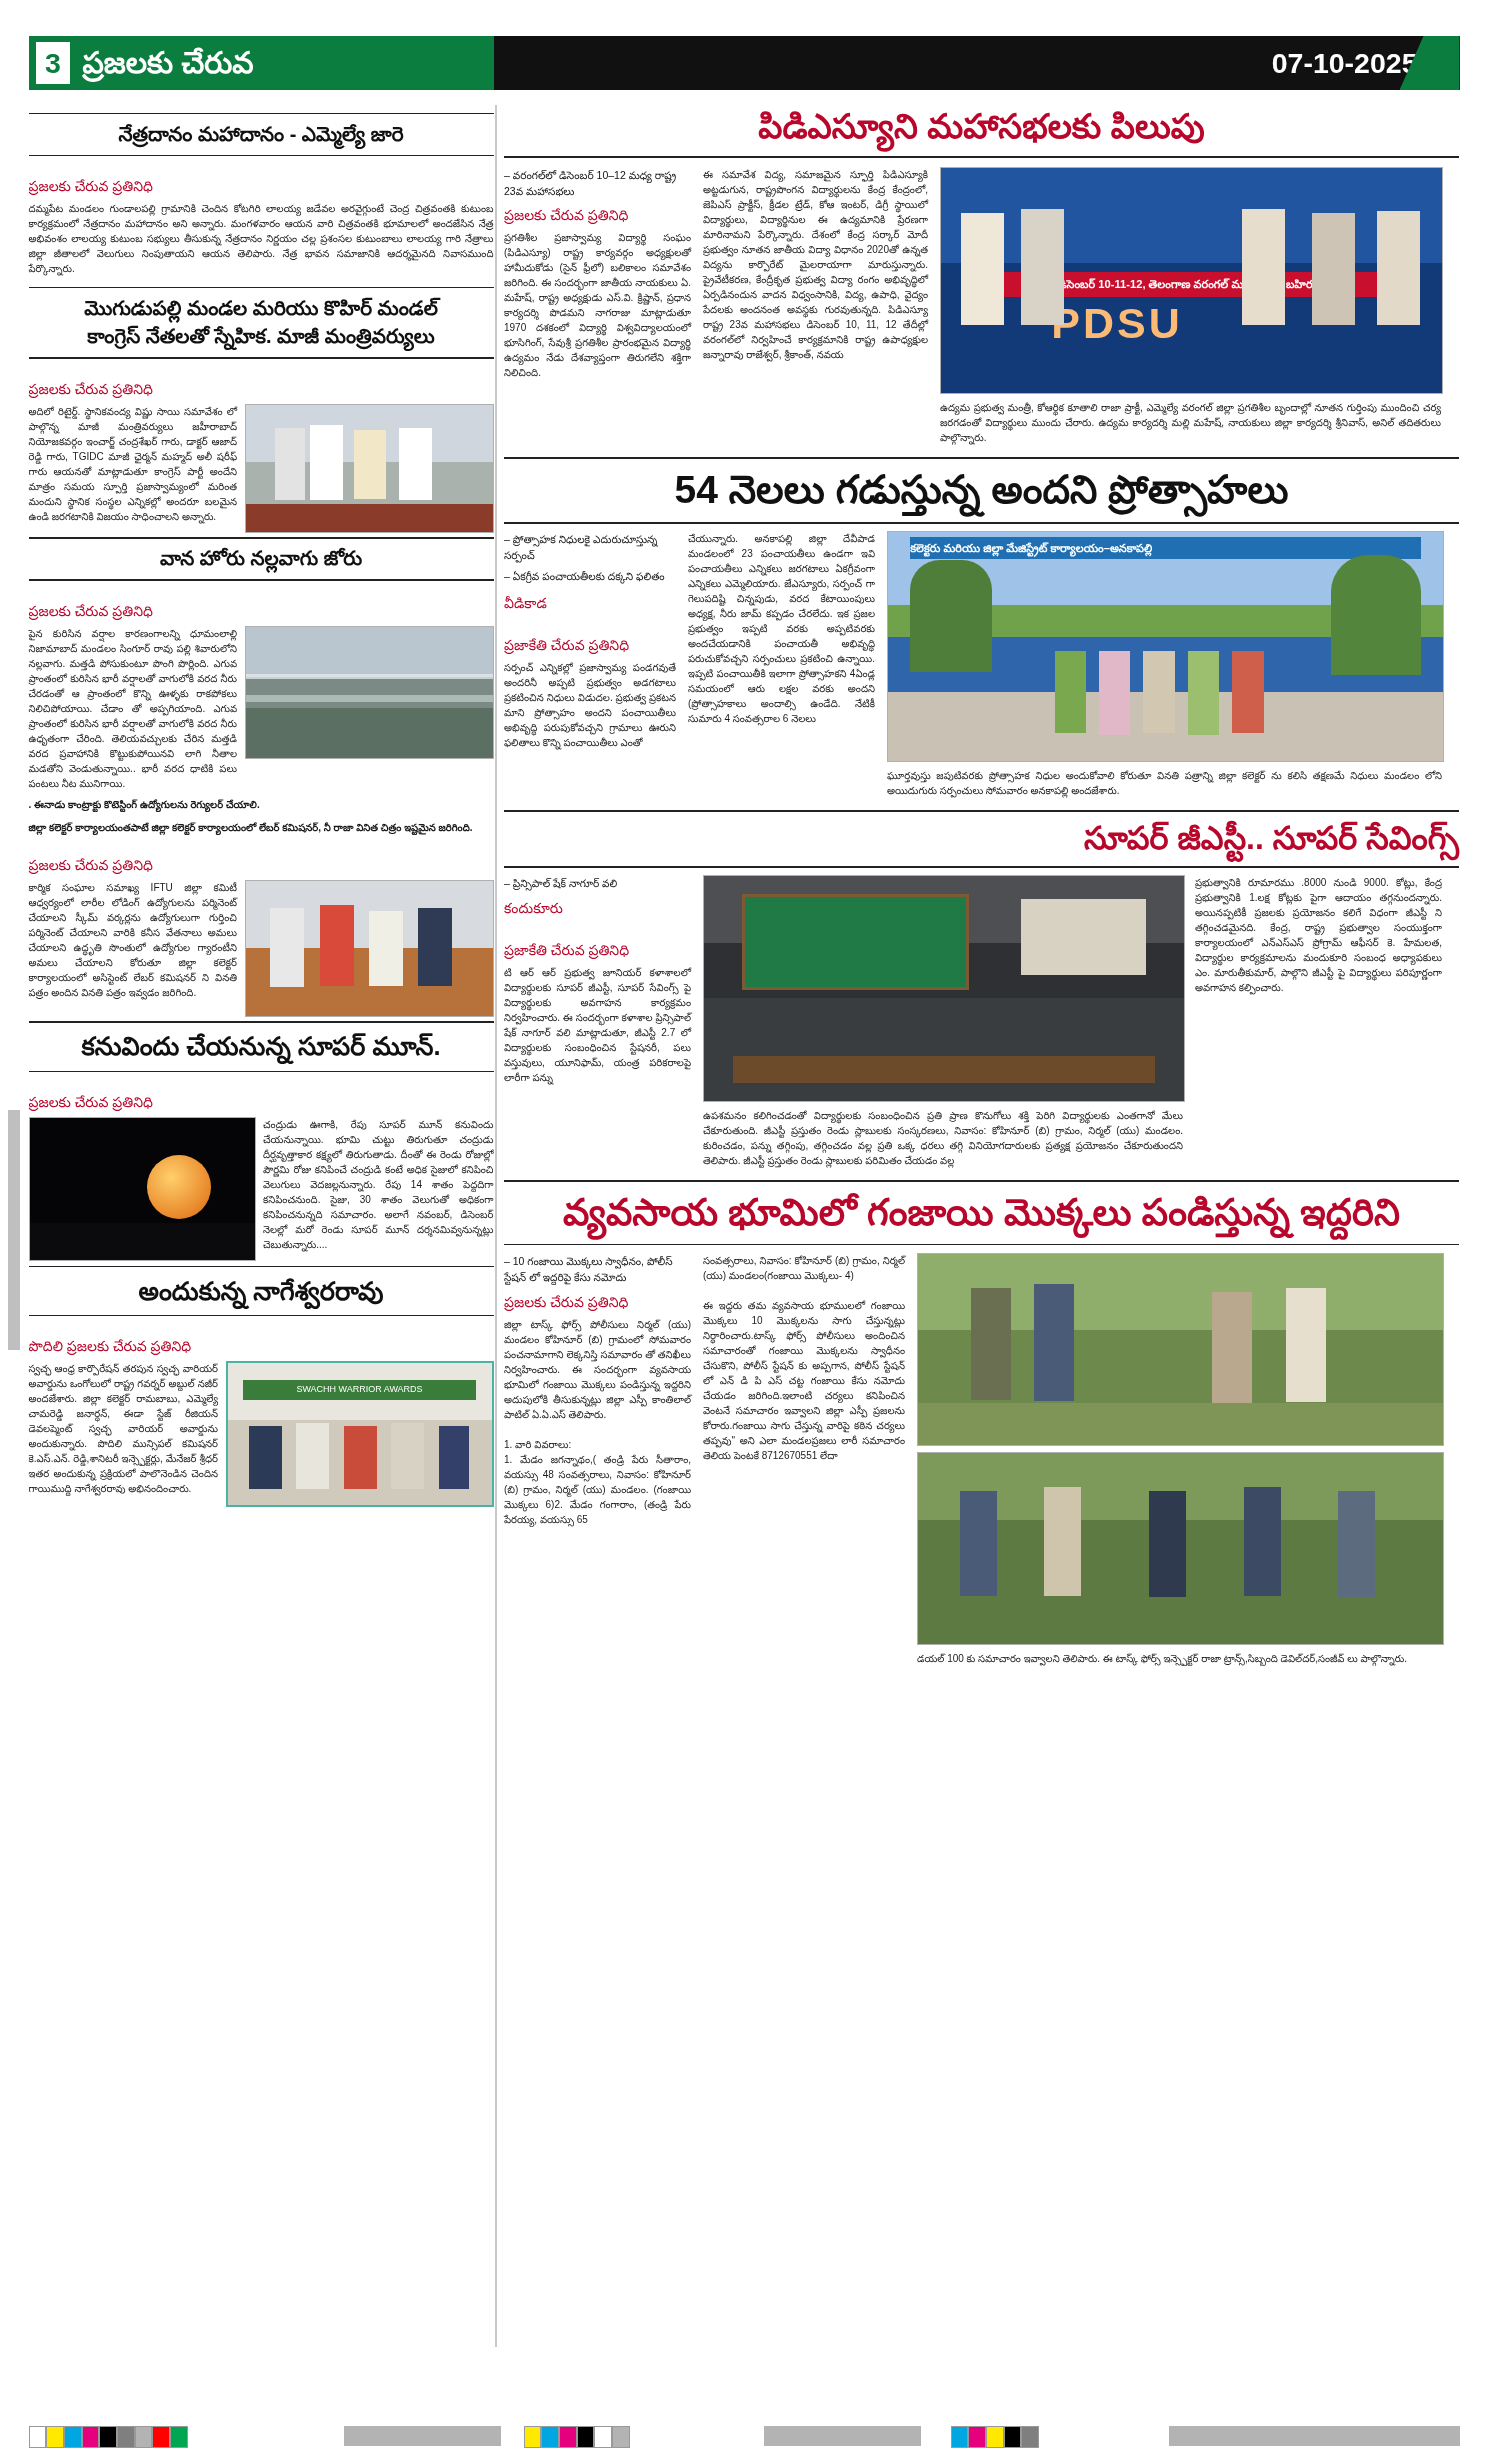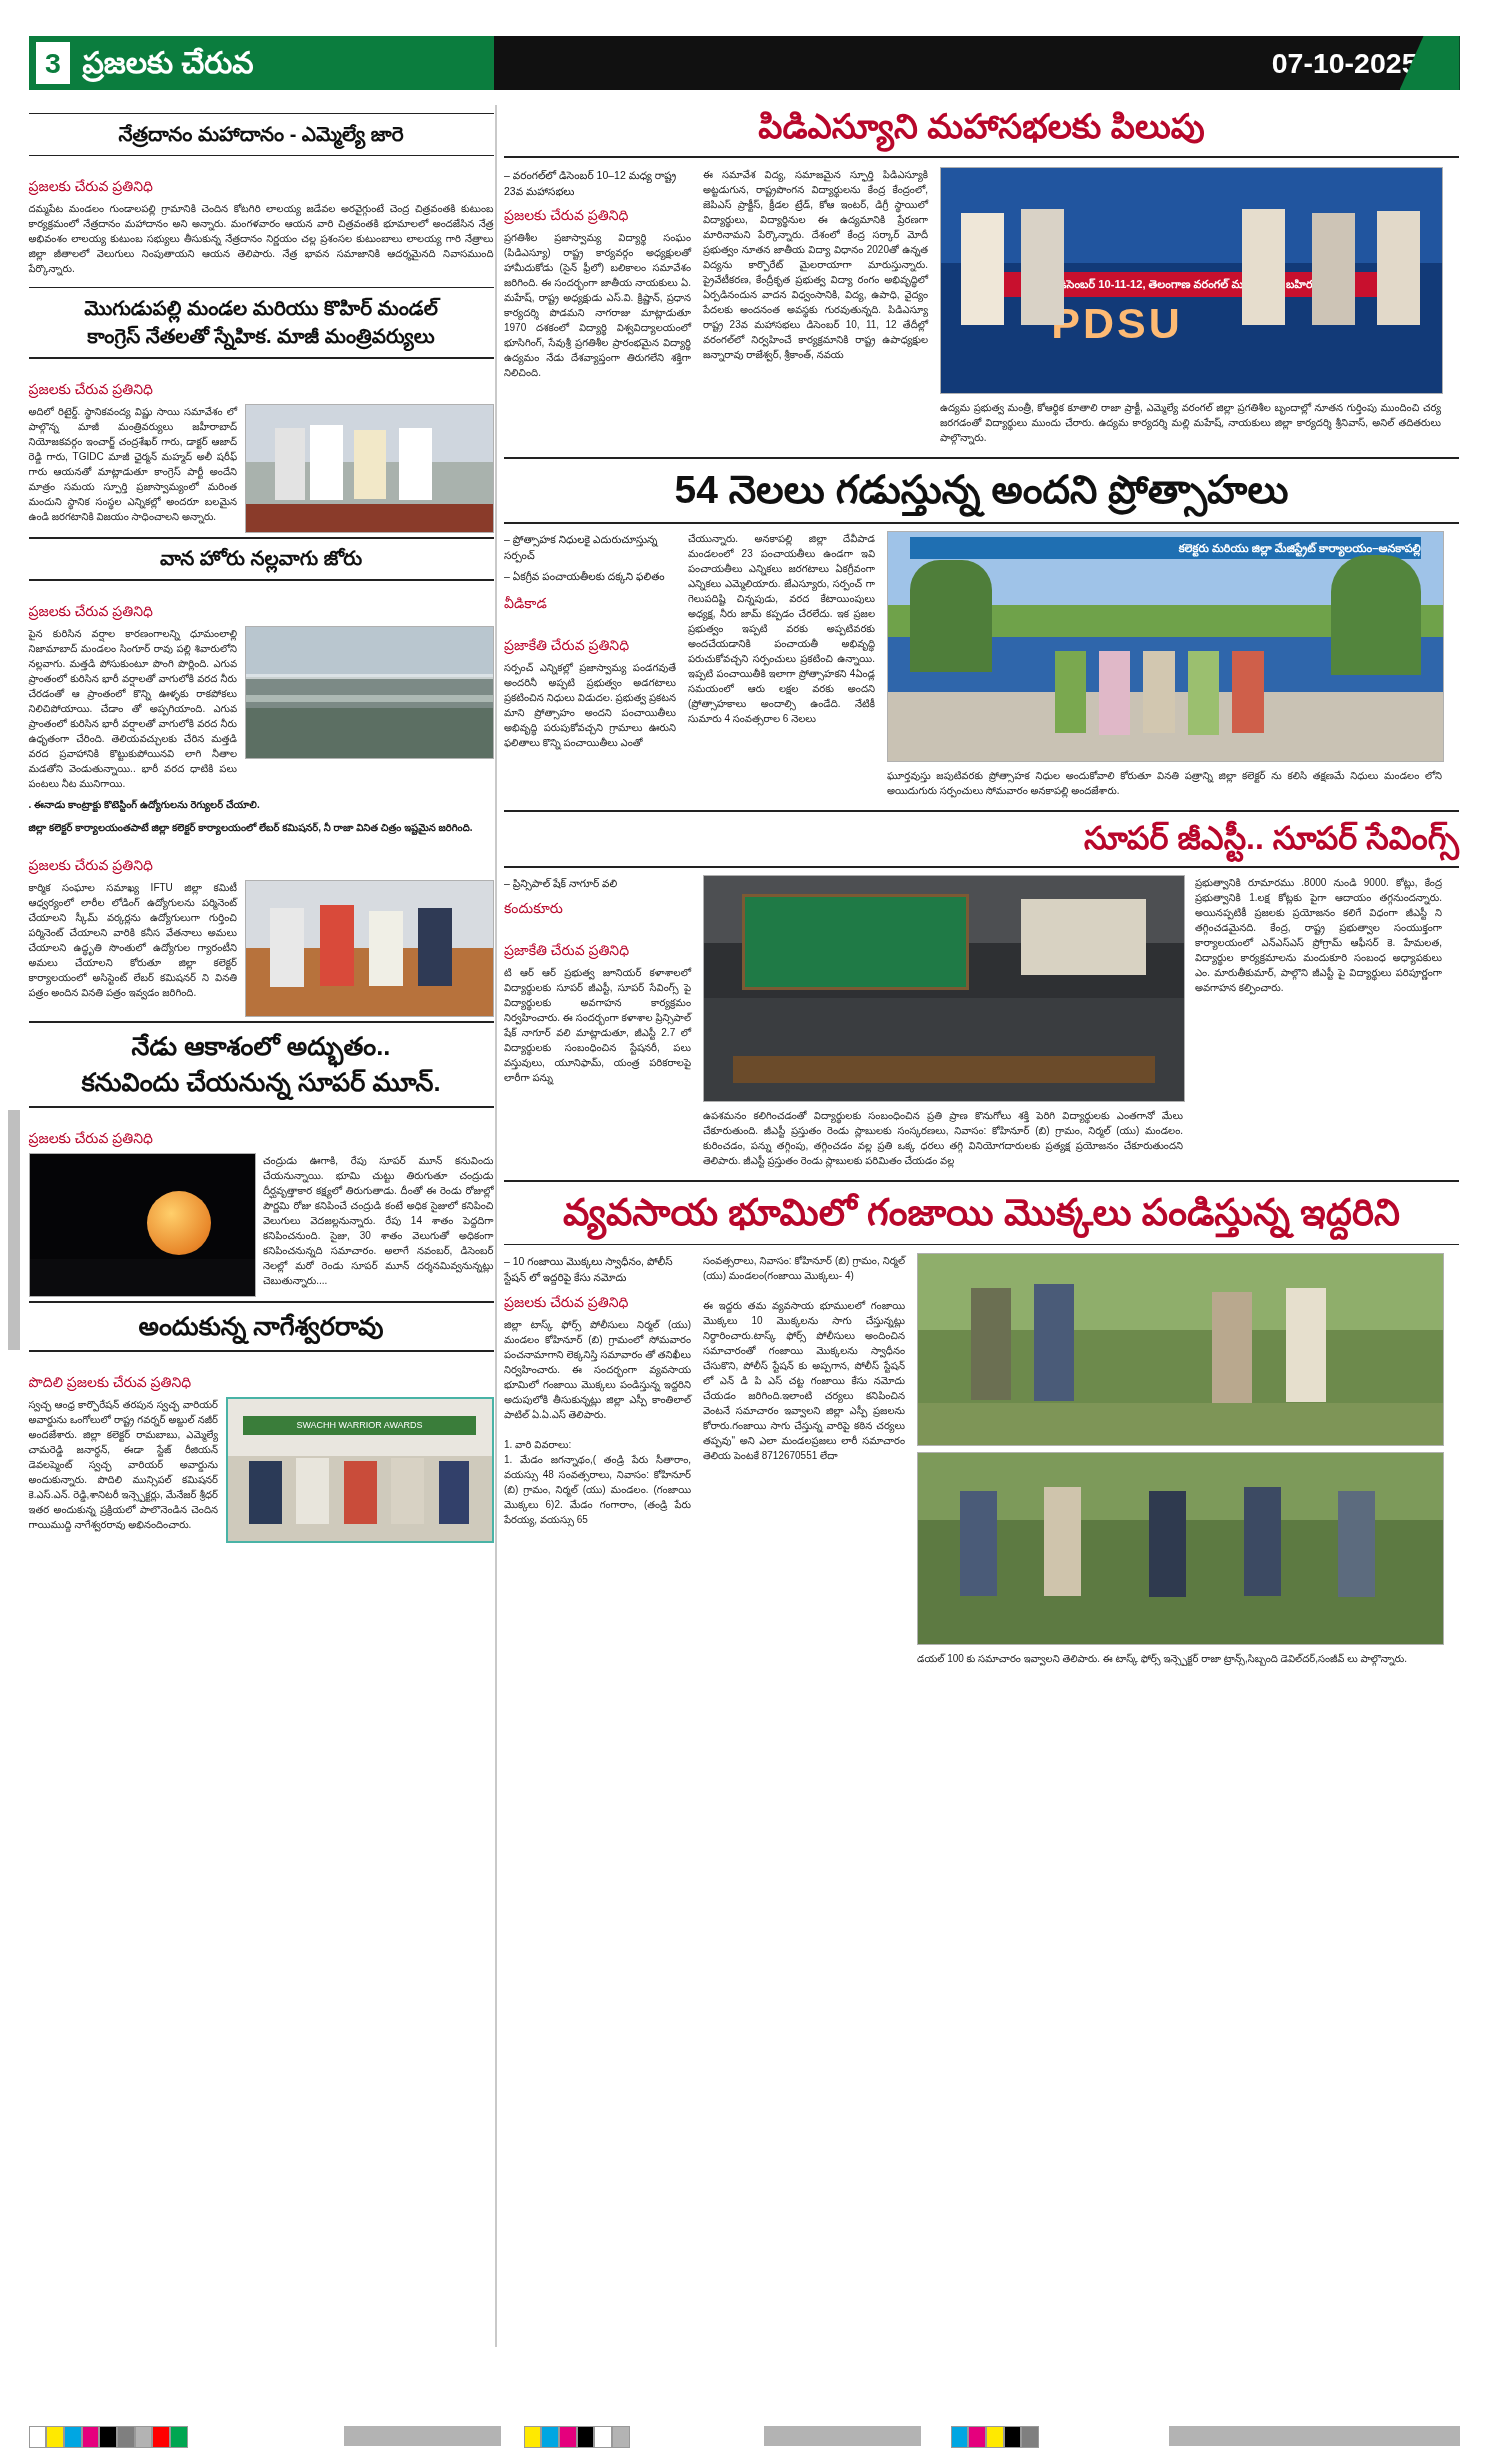--- a/index.html
+++ b/index.html
@@ -45,21 +45,21 @@
   .ph-pdsu{background:#1d4fa0;}
   .ph-office{background:linear-gradient(#9fc3e8 0 32%,#6fa24a 32% 55%,#3d6bb0 55% 100%);}
   .ph-class{background:linear-gradient(#4d4f52 0 30%,#2e3033 30% 100%);}
   .ph-police{background:linear-gradient(#8fae6b 0 40%,#6d8a4c 40% 100%);}
   .ph-award{background:linear-gradient(#e9e6df 0 40%,#cfcabc 40% 100%);border:2.2px solid #49b3a6;}
 
   
   .banner{position:absolute;left:6%;right:6%;height:25.5px;background:#c8102e;color:#fff;
           font-size:11.2px;font-weight:bold;text-align:center;line-height:25.5px;}
   .sign{position:absolute;left:4%;right:4%;top:4.5px;height:22.5px;background:#1f6fb2;color:#fff;
-        font-size:11.2px;font-weight:bold;text-align:right;line-height:22.5px;}
+        font-size:11.2px;font-weight:bold;text-align:left;line-height:22.5px;}
 
   
   .footbar{position:absolute;left:28.5px;bottom:16.5px;width:1431px;height:19.5px;}
   .swgroup{position:absolute;top:0;height:19.5px;display:flex;}
   .sw{width:15.7px;height:19.5px;}
   .graybar{height:19.5px;background:#b3b3b3;}
 
   .spine{position:absolute;left:7.5px;top:1110px;width:12px;height:240px;background:#bfbfbf;}
 </style>
 </head>
@@ -126,21 +126,20 @@
         <div style="position:absolute;left:10%;top:20%;width:34px;height:79px;background:#e8e8e8;"></div>
         <div style="position:absolute;left:30%;top:18%;width:34px;height:81px;background:#d94a3a;"></div>
         <div style="position:absolute;left:50%;top:22%;width:34px;height:75px;background:#f0efe6;"></div>
         <div style="position:absolute;left:70%;top:20%;width:34px;height:78px;background:#2f3a55;"></div>
       </div>
       <div class="body-txt">కార్మిక సంఘాల సమాఖ్య IFTU జిల్లా కమిటీ ఆధ్వర్యంలో లారీల లోడింగ్ ఉద్యోగులను పర్మినెంట్ చేయాలని స్కీమ్ వర్కర్లను ఉద్యోగులుగా గుర్తించి పర్మినెంట్ చేయాలని వారికి కనీస వేతనాలు అమలు చేయాలని ఉద్ధృతి సొంతులో ఉద్యోగుల గ్యారంటీని అమలు చేయాలని కోరుతూ జిల్లా కలెక్టర్ కార్యాలయంలో అసిస్టెంట్ లేబర్ కమిషనర్ ని వినతి పత్రం అందిన వినతి పత్రం ఇవ్వడం జరిగింది.</div>
     </div>
 
     <div style="margin-top:10.5px;clear:both;">
       <div class="rule"></div>
-      <div class="hl hl-lg">నేడు ఆకాశంలో అద్భుతం..</div>
       <div class="hl hl-lg" style="margin-top:3px;">కనువిందు చేయనున్న సూపర్ మూన్.</div>
       <div class="rule"></div>
       <div class="byline">ప్రజలకు చేరువ ప్రతినిధి</div>
       <div class="photo ph-moon" style="float:left;width:225px;height:142px;margin:0 7.5px 4.5px 0;">
         <div class="moon"></div>
         <div style="position:absolute;left:0;bottom:0;width:100%;height:26%;background:#0b0b0d;"></div>
       </div>
       <div class="body-txt">చంద్రుడు ఊగాకి, రేపు సూపర్ మూన్ కనువిందు చేయనున్నాయి. భూమి చుట్టు తిరుగుతూ చంద్రుడు దీర్ఘవృత్తాకార కక్ష్యలో తిరుగుతాడు. దీంతో ఈ రెండు రోజుల్లో పౌర్ణమి రోజు కనిపించే చంద్రుడి కంటే అధిక సైజులో కనిపించి వెలుగులు వెదజల్లనున్నారు. రేపు 14 శాతం పెద్దదిగా కనిపించనుంది. సైజు, 30 శాతం వెలుగుతో అధికంగా కనిపించనున్నది సమాచారం. అలాగే నవంబర్, డిసెంబర్ నెలల్లో మరో రెండు సూపర్ మూన్ దర్శనమివ్వనున్నట్లు చెబుతున్నారు....</div>
     </div>
 

